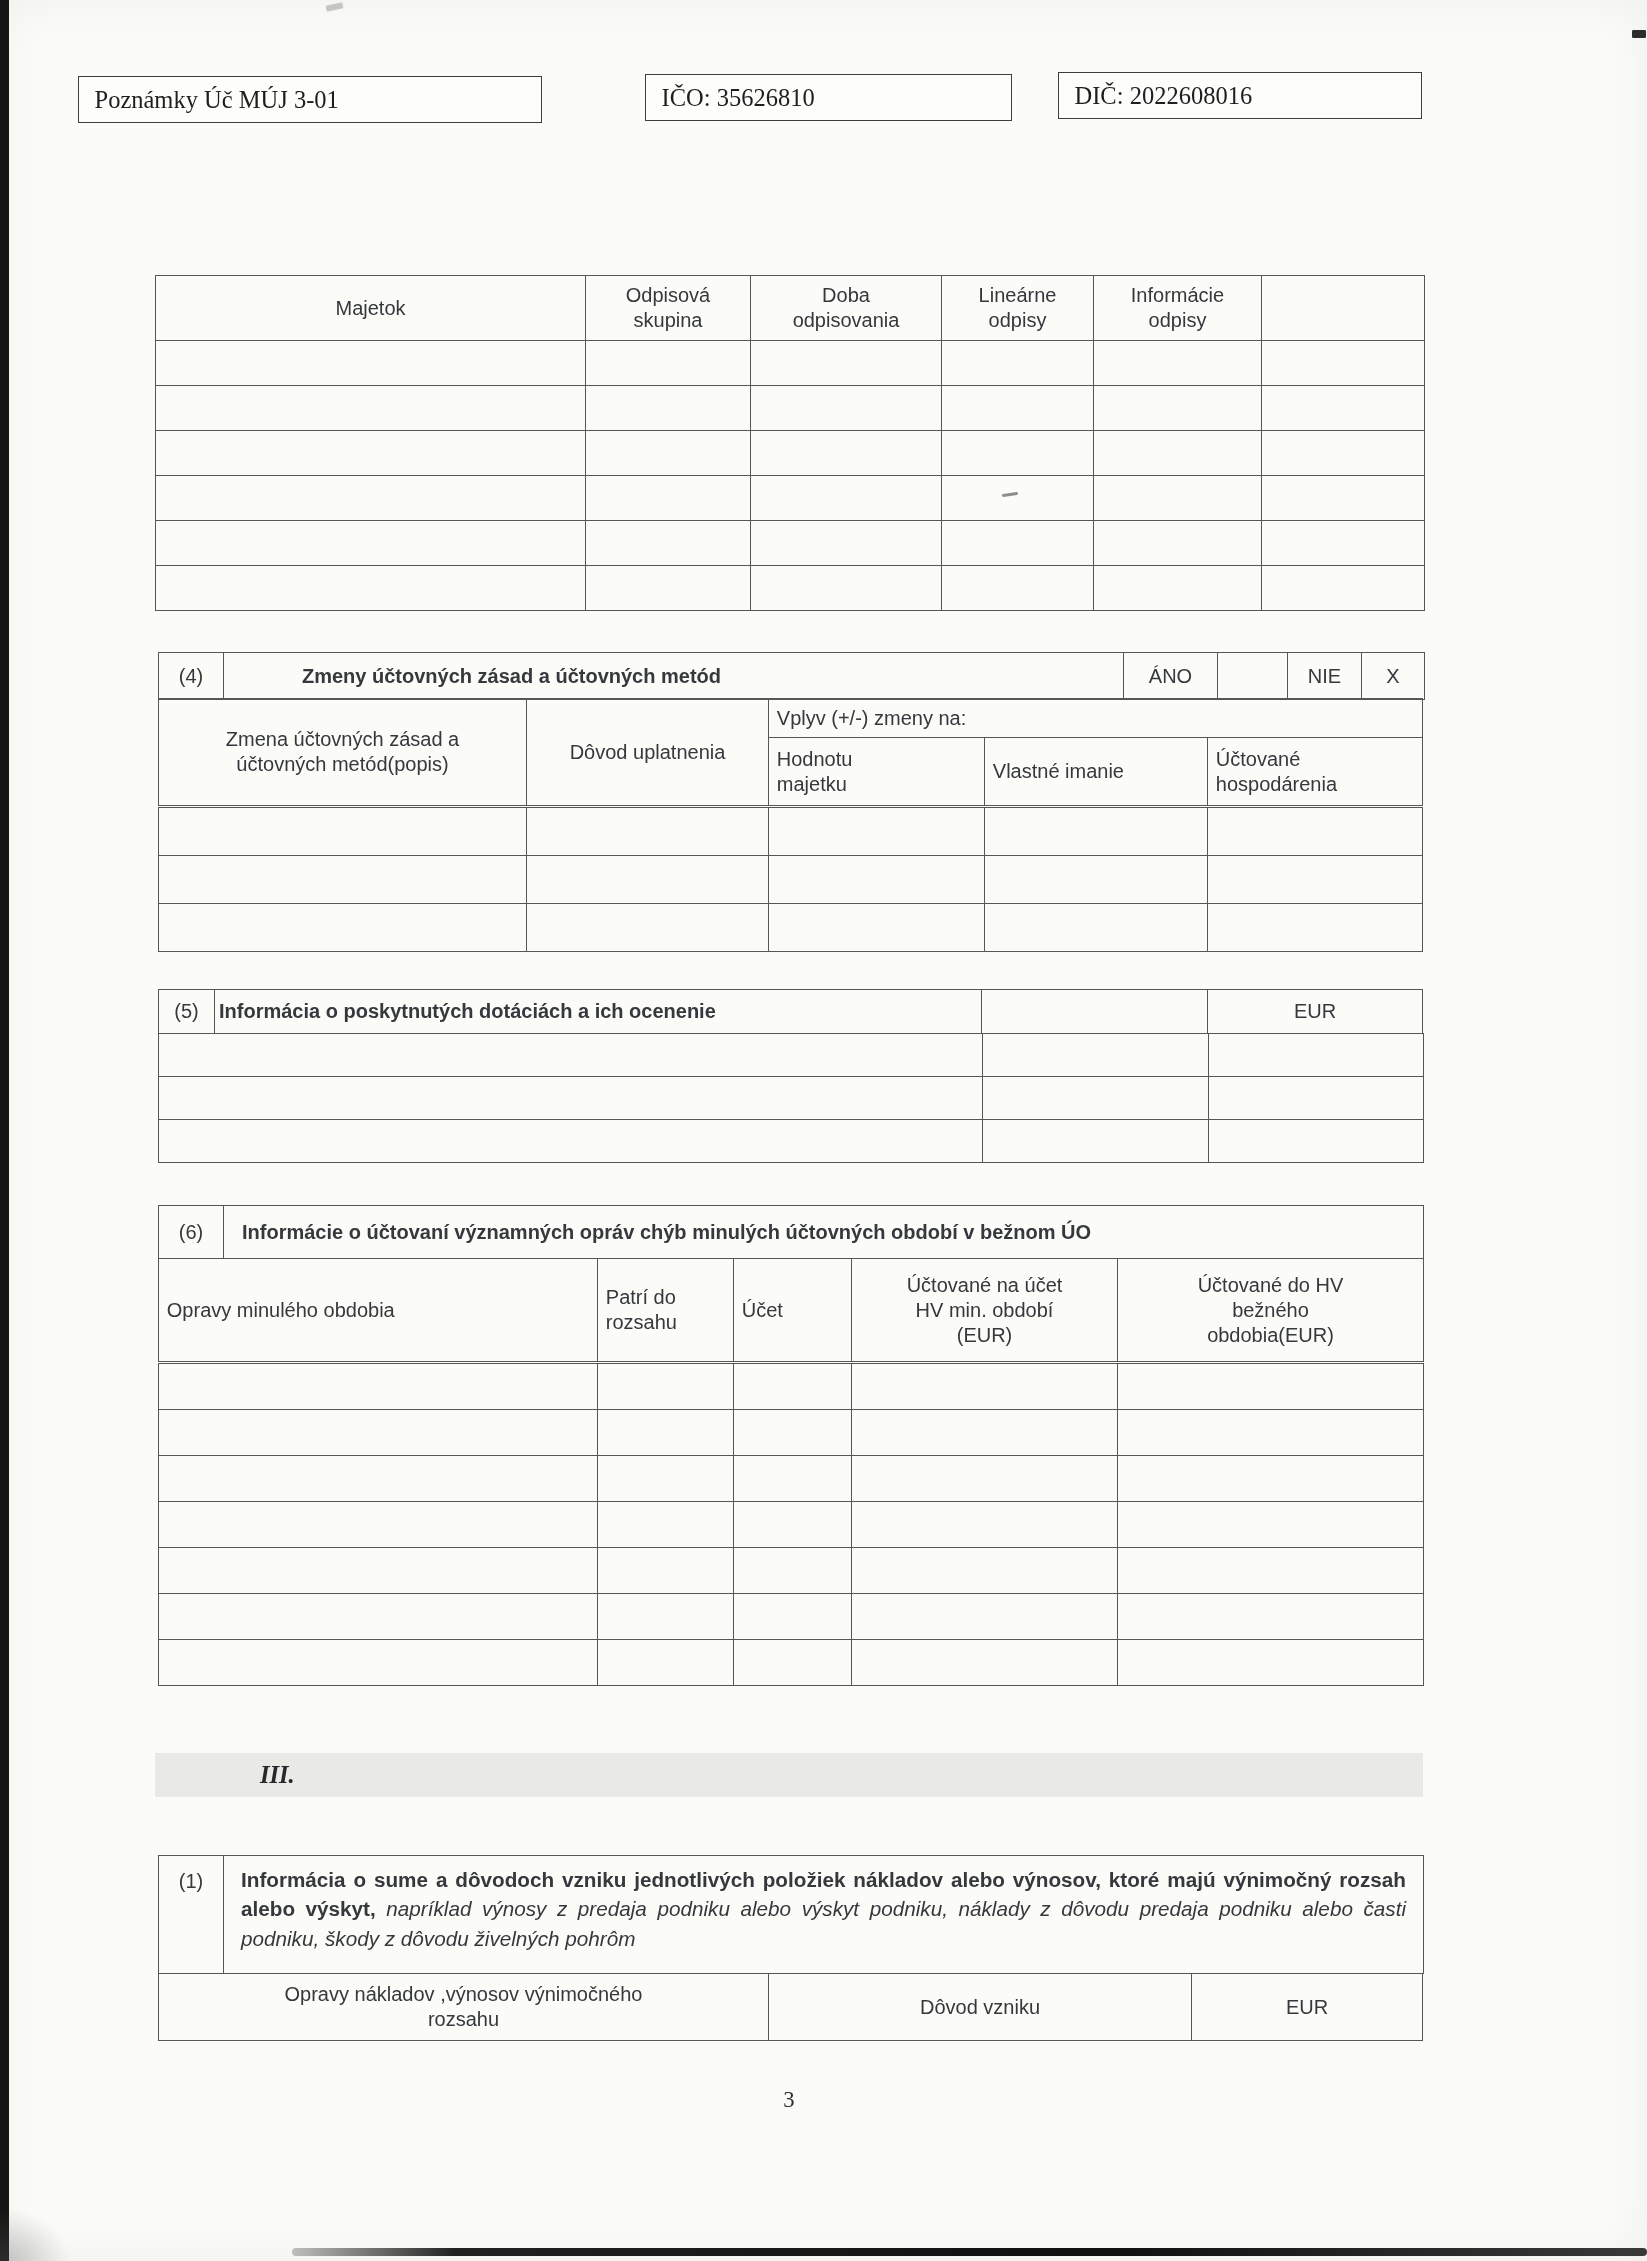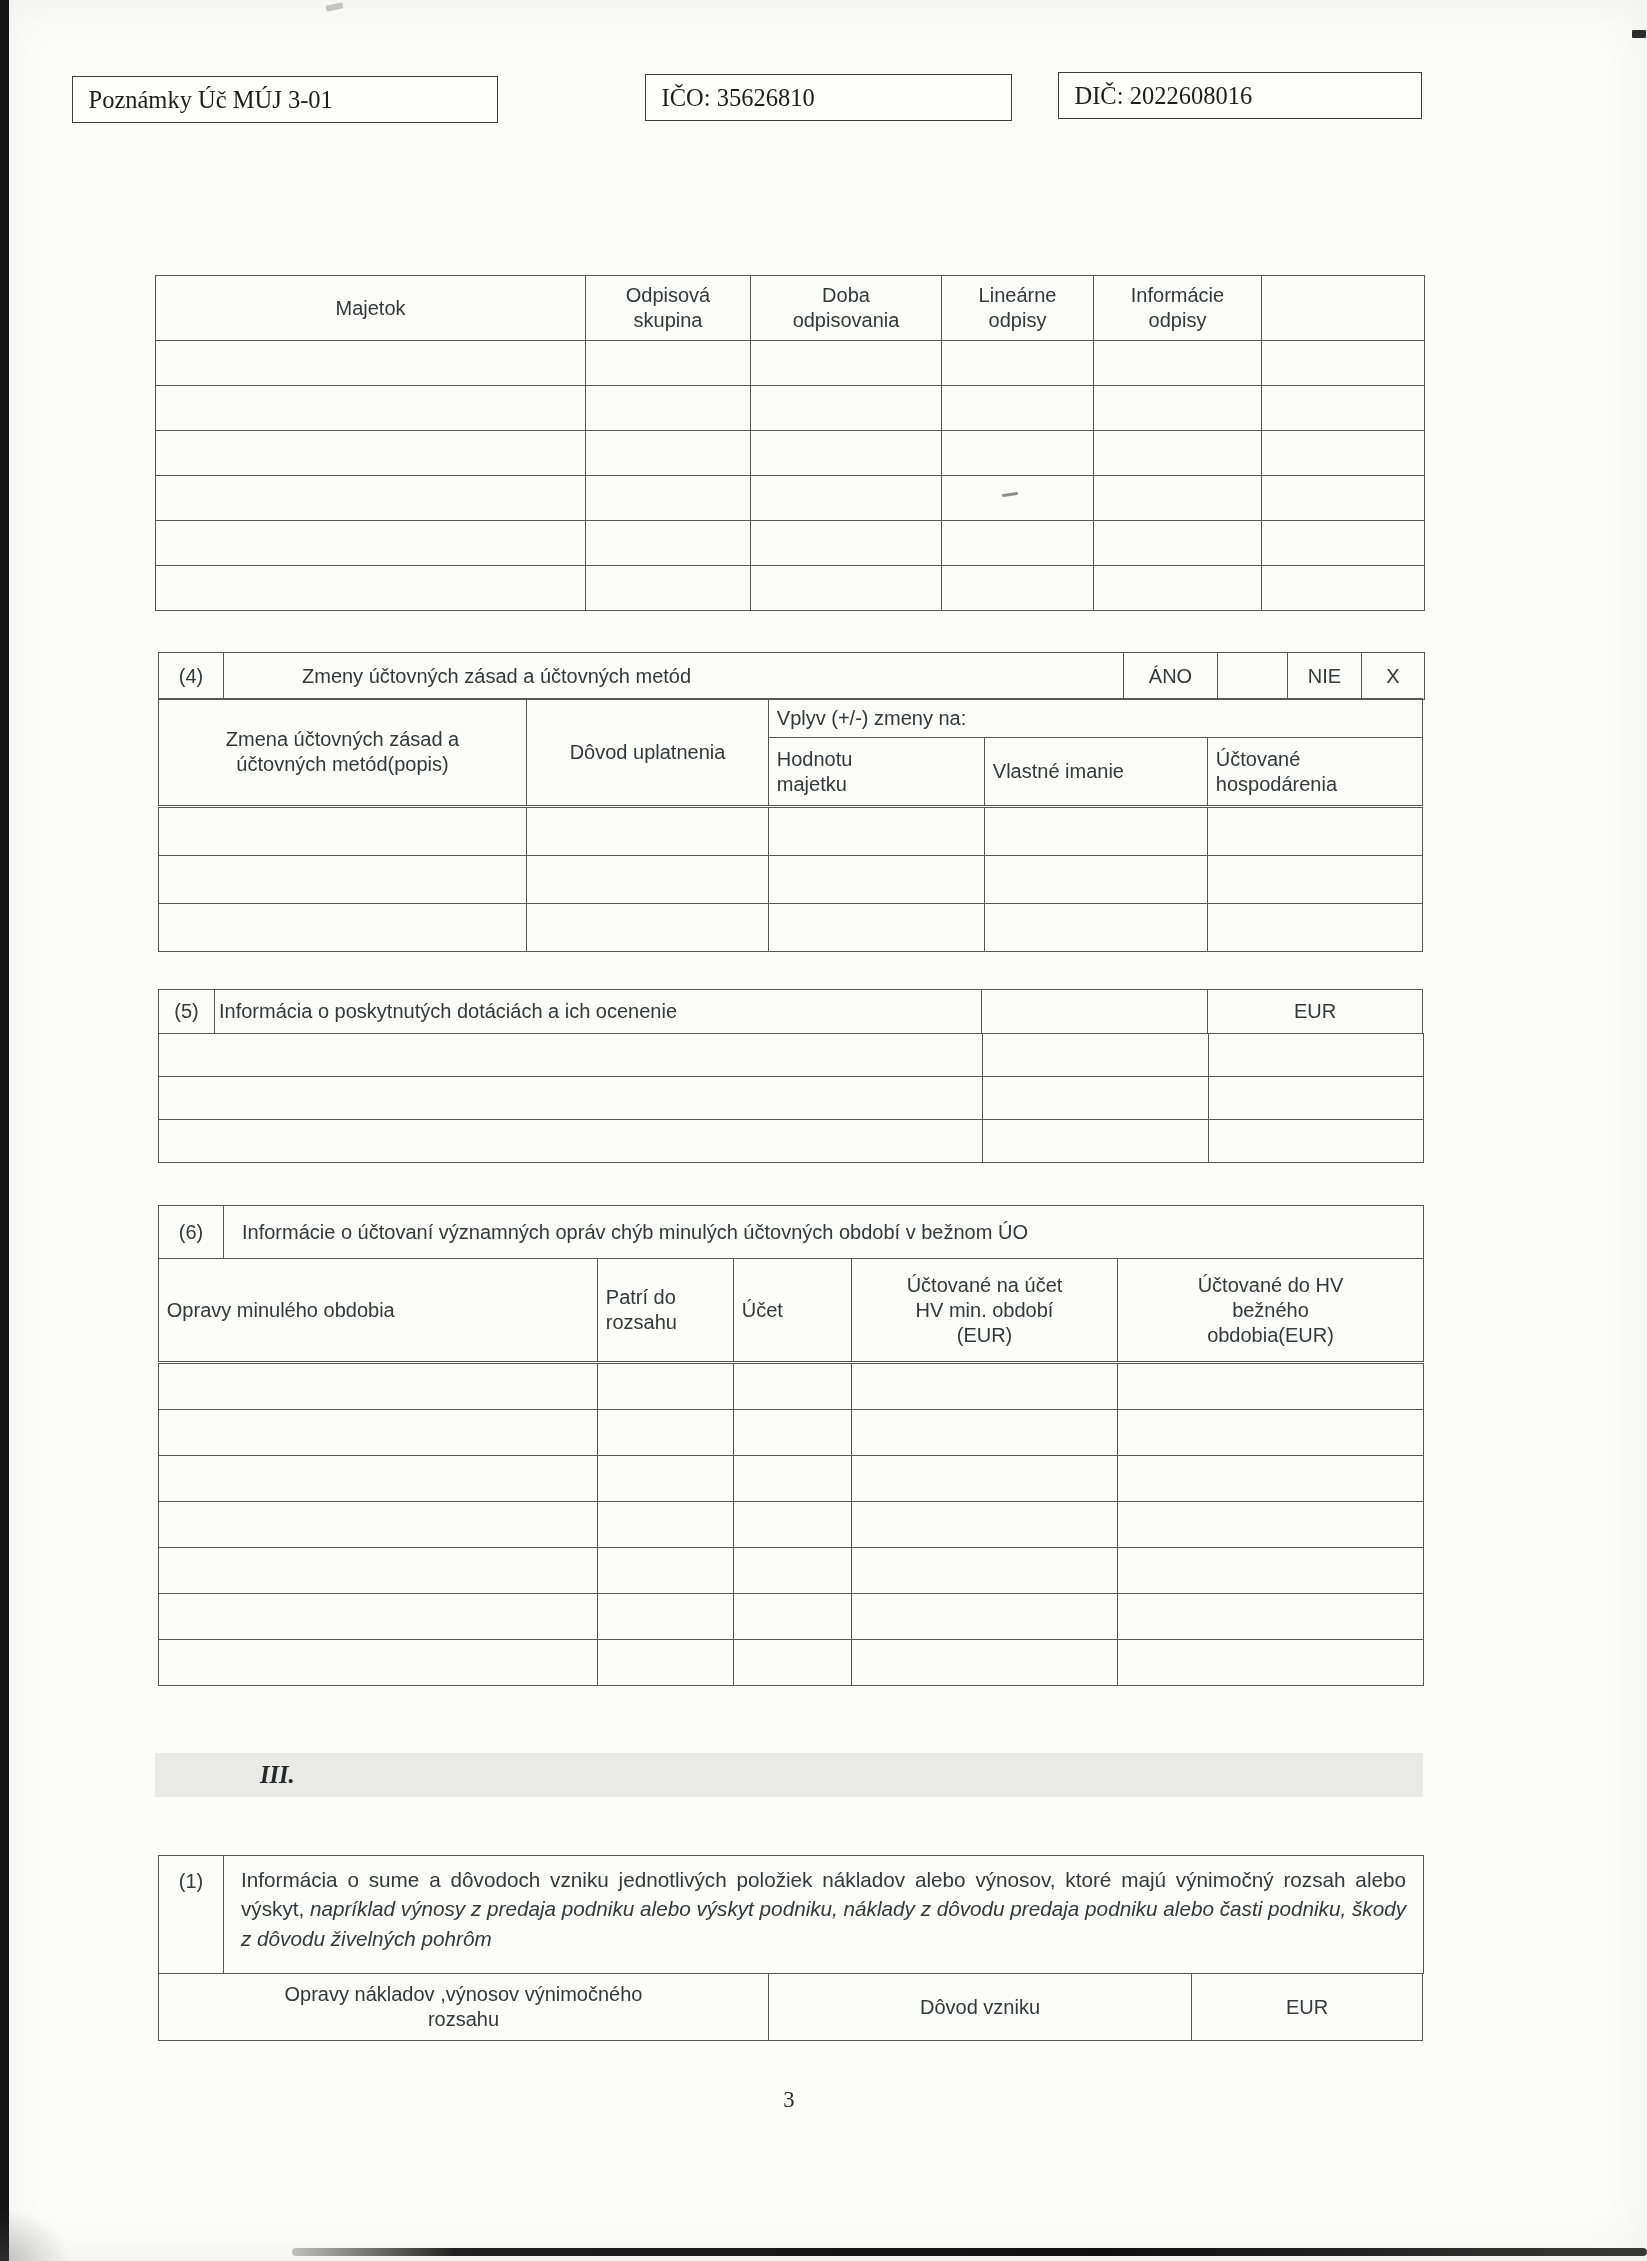--- a/index.html
+++ b/index.html
@@ -32,21 +32,21 @@
   table.form td {
     border: 1.3px solid #575757;
     font-size: 20px;
     color: #35383c;
     padding: 2.6px 7.8px;
     overflow: hidden;
     vertical-align: middle;
     line-height: 1.25;
   }
   td.c { text-align: center; }
-  td.b, .b { font-weight: normal; }
+  td.b, .b { font-weight: bold; }
   td.topleft { vertical-align: top; text-align: left; padding-top: 6.5px; }
   .wrapspan { display: inline-block; }
 
   
   .band {
     background: #e9e9e6;
     display: flex; align-items: center; justify-content: center;
     font-size: 24.5px;
     font-style: italic;
     font-weight: 600;
@@ -72,21 +72,21 @@
 
 <div class="page">
 
   <div class="abs edge-left"></div>
   <div class="abs mark-right"></div>
   <div class="abs mark-top"></div>
   <div class="abs streak-bottom"></div>
   <div class="abs smudge-bl"></div>
   <div class="abs tilde-mark"></div>
 
-  <div class="abs hdrbox serif" style="left:72px; top:76px; width:426px;">
+  <div class="abs hdrbox serif" style="left:78px; top:76px; width:464px;">
     <span>Poznámky Úč MÚJ 3-01</span>
   </div>
   <div class="abs hdrbox serif" style="left:645px; top:74px; width:367px;">
     <span>IČO: 35626810</span>
   </div>
   <div class="abs hdrbox serif" style="left:1058px; top:72px; width:364px;">
     <span>DIČ: 2022608016</span>
   </div>
 
   <div class="abs" style="left:155px; top:275px; width:1040px;">

